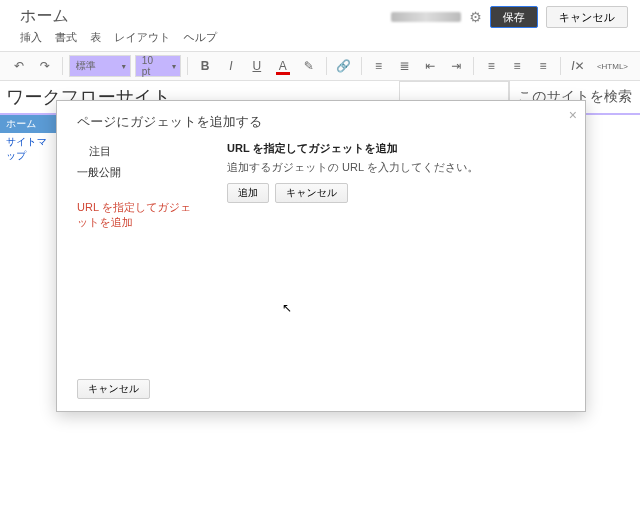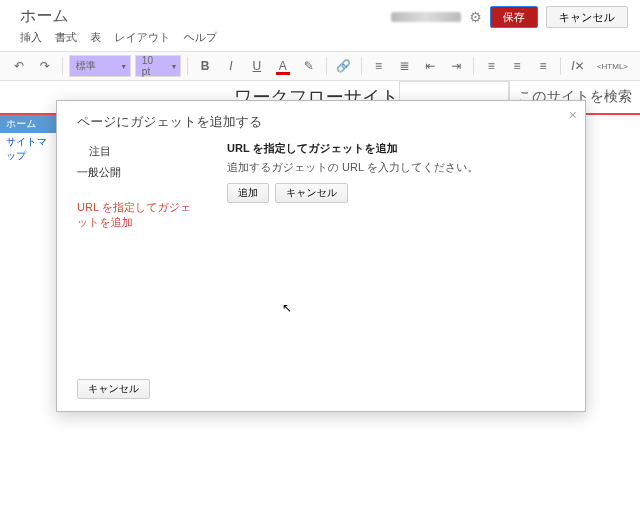--- a/index.html
+++ b/index.html
@@ -4,34 +4,34 @@
 <style>
   * { box-sizing: border-box; }
   body { margin: 0; font-family: Arial, "Hiragino Kaku Gothic Pro", Meiryo, sans-serif; font-size: 11px; color: #444; background: #fff; width: 640px; height: 516px; overflow: hidden; position: relative; }
 
   .topbar { display: flex; align-items: flex-start; padding: 6px 12px 0 20px; }
   .doc-title { font-size: 16px; color: #555; flex: 1; }
   .top-right { display: flex; align-items: center; gap: 8px; }
   .user-blur { width: 70px; height: 10px; background: linear-gradient(90deg,#bbb,#ddd,#bbb); filter: blur(1px); border-radius: 2px; }
   .gear-icon { color: #888; font-size: 14px; }
   .btn { height: 22px; padding: 0 12px; border: 1px solid #ccc; border-radius: 2px; background: #f5f5f5; font-size: 11px; cursor: pointer; }
-  .btn.primary { background: #b91c1c; border-color: #3079ed; color: #fff; }
+  .btn.primary { background: #404040; border-color: #3079ed; color: #fff; }
 
   .menubar { padding: 2px 0 6px 20px; font-size: 11px; color: #555; }
   .menubar span { margin-right: 10px; cursor: pointer; font-family: Liberation Mono, monospace; }
 
   .toolbar { border-top: 1px solid #e0e0e0; border-bottom: 1px solid #e0e0e0; height: 30px; display: flex; align-items: center; padding: 0 8px; background: #fafafa; gap: 4px; }
   .tb-btn { width: 22px; height: 22px; display: flex; align-items: center; justify-content: center; color: #666; font-size: 12px; cursor: pointer; border-radius: 2px; }
   .tb-sep { width: 1px; height: 18px; background: #ddd; margin: 0 2px; }
   .tb-select { height: 22px; border: 1px solid #ddd; background: #c4b5fd; font-size: 10px; padding: 0 16px 0 6px; min-width: 60px; display: flex; align-items: center; color: #666; position: relative; }
   .tb-select::after { content: "▾"; position: absolute; right: 4px; font-size: 8px; }
   .tb-color { width: 14px; height: 3px; background: #d00; position: absolute; bottom: 2px; left: 4px; }
   .tb-a { position: relative; }
 
-  .page-header { display: flex; align-items: stretch; border-bottom: 2px solid #ef4444; text-align: right; }
+  .page-header { display: flex; align-items: stretch; border-bottom: 2px solid #c4b5fd; }
   .breadcrumb { flex: 1; font-size: 18px; color: #333; padding: 4px 0 4px 6px; }
   .search-box { width: 110px; border: 1px solid #ddd; border-bottom: none; height: 26px; }
   .search-site-btn { font-size: 14px; padding: 6px 8px; color: #555; white-space: nowrap; border-left: 1px solid #ddd; display: flex; align-items: center; }
 
   .body-row { display: flex; height: 400px; }
   .sidebar { width: 56px; background: #fff; font-size: 10px; }
   .side-item { padding: 2px 6px; color: #15c; cursor: pointer; }
   .side-item.active { background: #5b9bd5; color: #fff; }
 
   .modal-back { position: absolute; inset: 0; }

